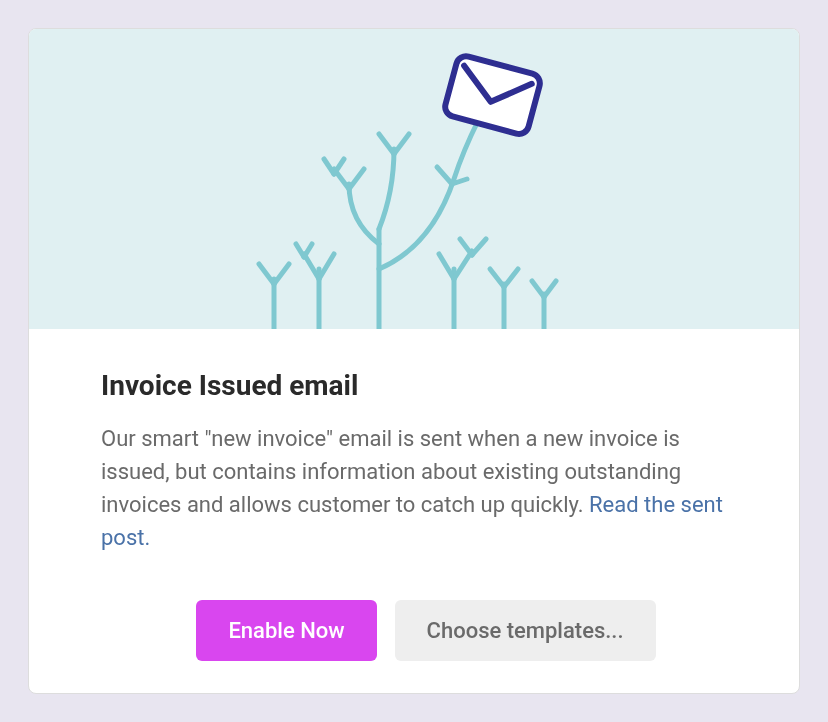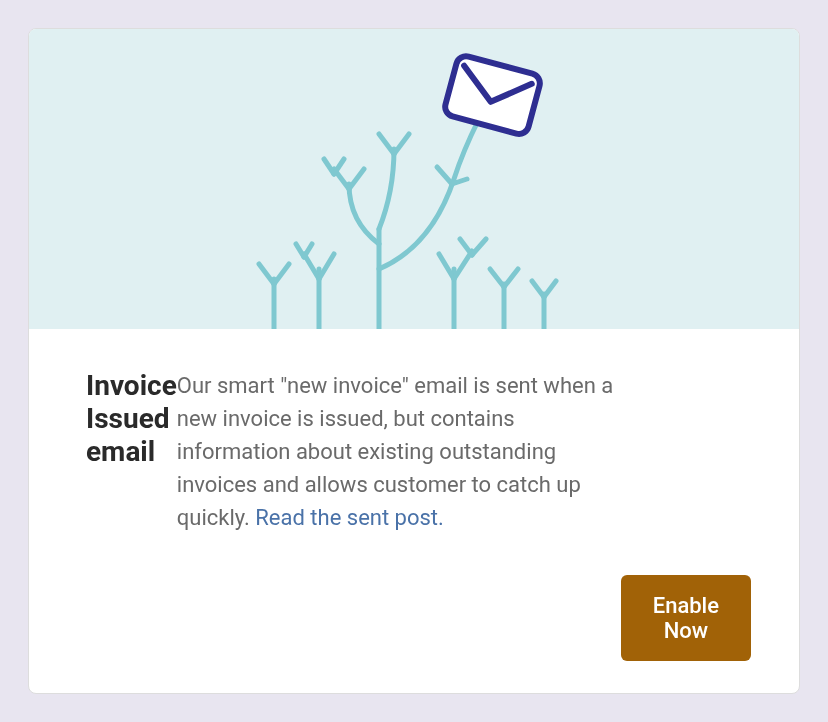--- a/index.html
+++ b/index.html
@@ -36,23 +36,24 @@
     }
     .illustration-svg {
       position: absolute;
       bottom: 0;
       left: 50%;
       transform: translateX(-50%);
       width: 420px;
       height: 300px;
     }
     .card-body {
-      padding: 40px 48px 32px 57px;
+      padding: 40px 48px 32px 72px;
       flex: 1;
       display: flex;
+      flex-direction: column;
     }
     .card-title {
       font-size: 28px;
       font-weight: 700;
       color: #2a2a2a;
       margin-bottom: 20px;
     }
     .card-description {
       font-size: 22px;
       line-height: 1.5;
@@ -74,21 +75,21 @@
     .btn {
       font-size: 22px;
       padding: 18px 32px;
       border-radius: 6px;
       border: none;
       cursor: pointer;
       font-family: inherit;
       font-weight: 500;
     }
     .btn-primary {
-      background: #a16207;
+      background: #d946ef;
       color: #ffffff;
     }
     .btn-secondary {
       background: #eeeeee;
       color: #6a6a6a;
     }
   </style>
 </head>
 <body>
 
@@ -146,15 +147,16 @@
     </svg>
   </div>
 
   <div class="card-body">
     <h2 class="card-title">Invoice Issued email</h2>
     <p class="card-description">
       <span>Our smart "new invoice" email is sent when a new invoice is issued, but contains information about existing outstanding invoices and allows customer to catch up quickly. </span><a href="#" class="card-link">Read the sent post.</a>
     </p>
     <div class="card-actions">
       <button class="btn btn-primary">Enable Now</button>
+      <button class="btn btn-secondary">Choose templates...</button>
     </div>
   </div>
 </div>
 
 </body></html>

